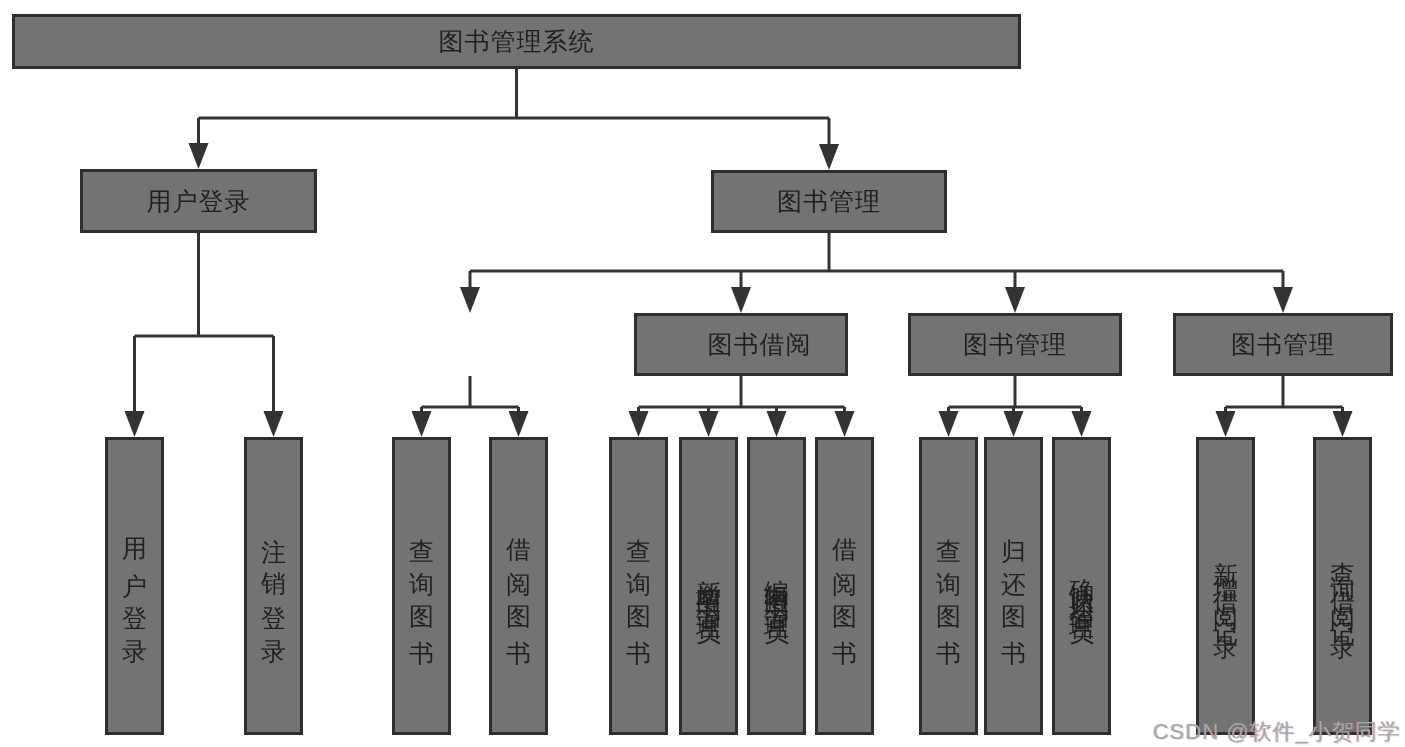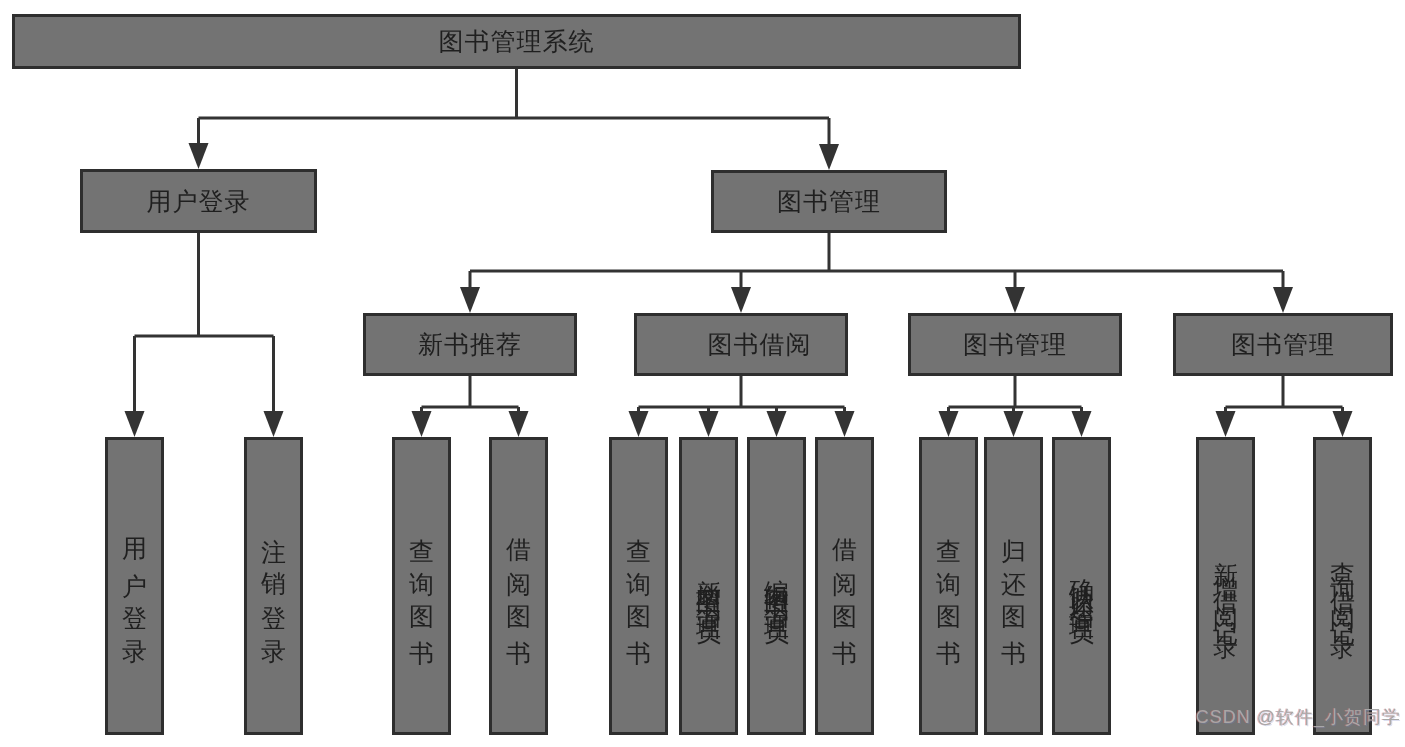--- a/index.html
+++ b/index.html
@@ -34,22 +34,22 @@
     writing-mode:vertical-rl;
     text-orientation:mixed;
     font-size:25px;
     line-height:1;
   }
   .node.v.sp4{letter-spacing:34px;}
   .node.v.sp6{letter-spacing:15px;}
   .node.v.sp9{letter-spacing:6px;}
   #watermark{
     position:absolute;
-    right:4px;bottom:18px;
-    font-size:18px;
+    right:4px;bottom:0;
+    font-size:22px;
     color:var(--wm);
     letter-spacing:1px;
     text-shadow:-1px 0 0 rgba(214,106,106,0.45), 1px 1px 0 rgba(120,130,200,0.25);
     white-space:nowrap;
   }
 </style>
 </head>
 <body>
 
 <div id="canvas">
@@ -77,23 +77,20 @@
     </svg>
 
   <div class="node h" style="left: 12px; top: 14px; width: 1009px; height: 55px;">
       <span>图书管理系统</span>
     </div>
     <div class="node h" style="left: 80px; top: 169px; width: 237px; height: 64px;">
       <span>用户登录</span>
     </div>
     <div class="node h" style="left: 711px; top: 170px; width: 236px; height: 63px;">
       <span>图书管理</span>
-    </div>
-    <div class="node h" style="left: 363px; top: 313px; width: 214px; height: 63px;">
-      <span>新书推荐</span>
     </div>
     <div class="node h" style="left: 634px; top: 313px; width: 214px; height: 63px; padding-left: 37px;">
       <span>图书借阅</span>
     </div>
     <div class="node h" style="left: 908px; top: 313px; width: 214px; height: 63px;">
       <span>图书管理</span>
     </div>
     <div class="node h" style="left: 1173px; top: 313px; width: 220px; height: 63px;">
       <span>图书管理</span>
     </div>

